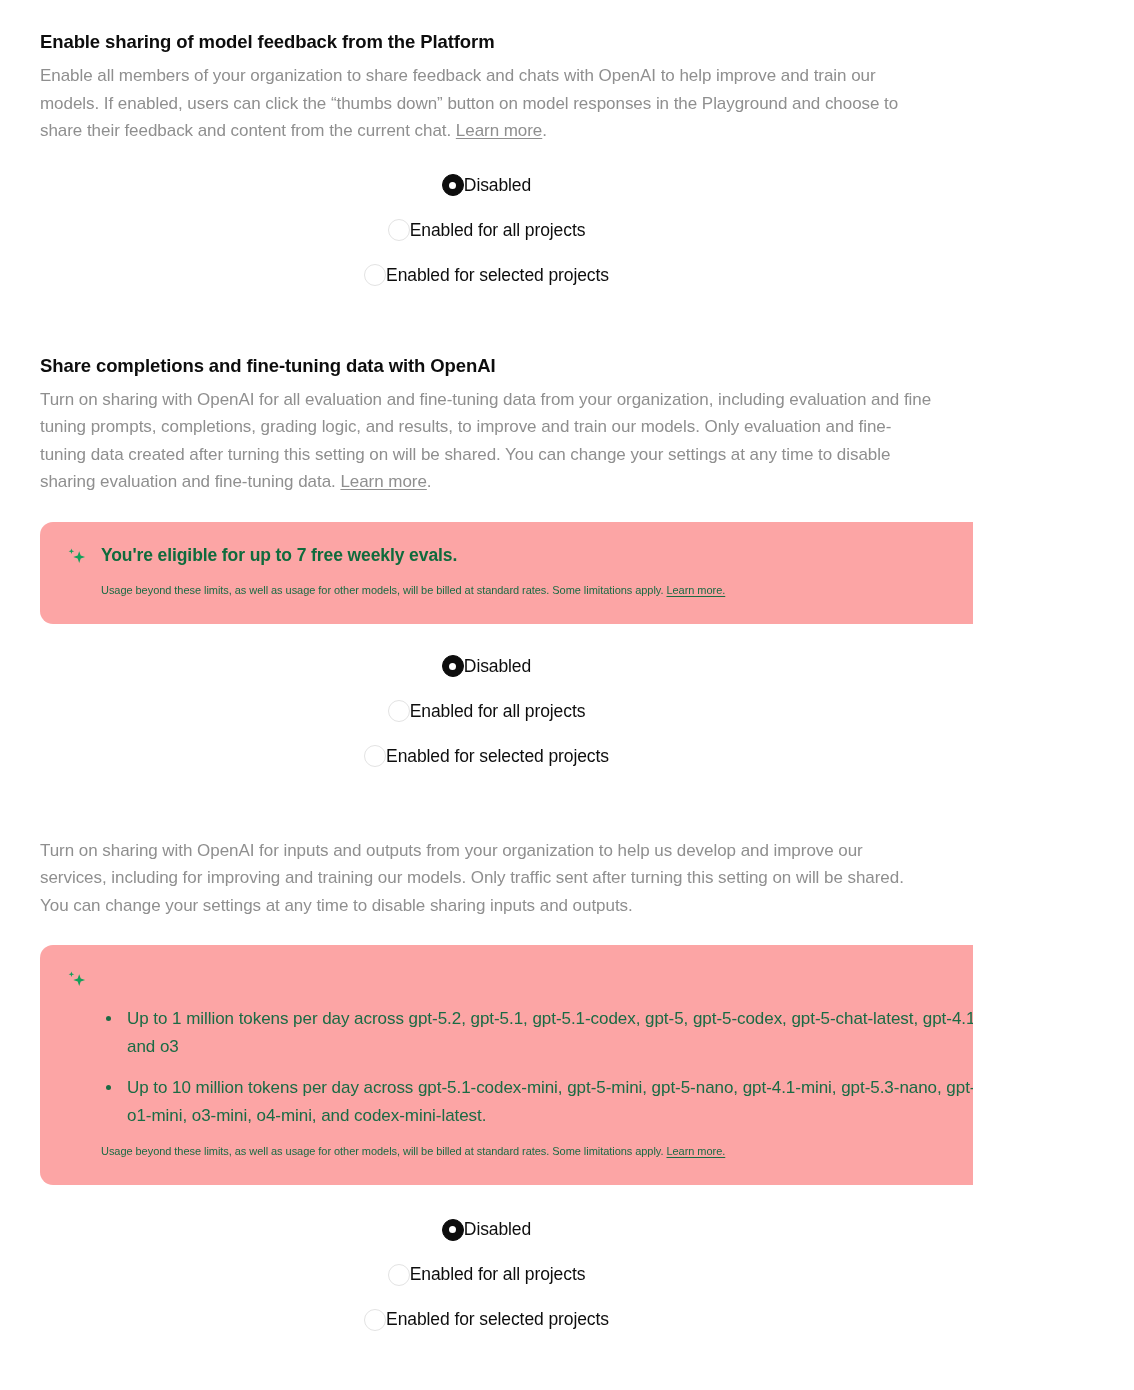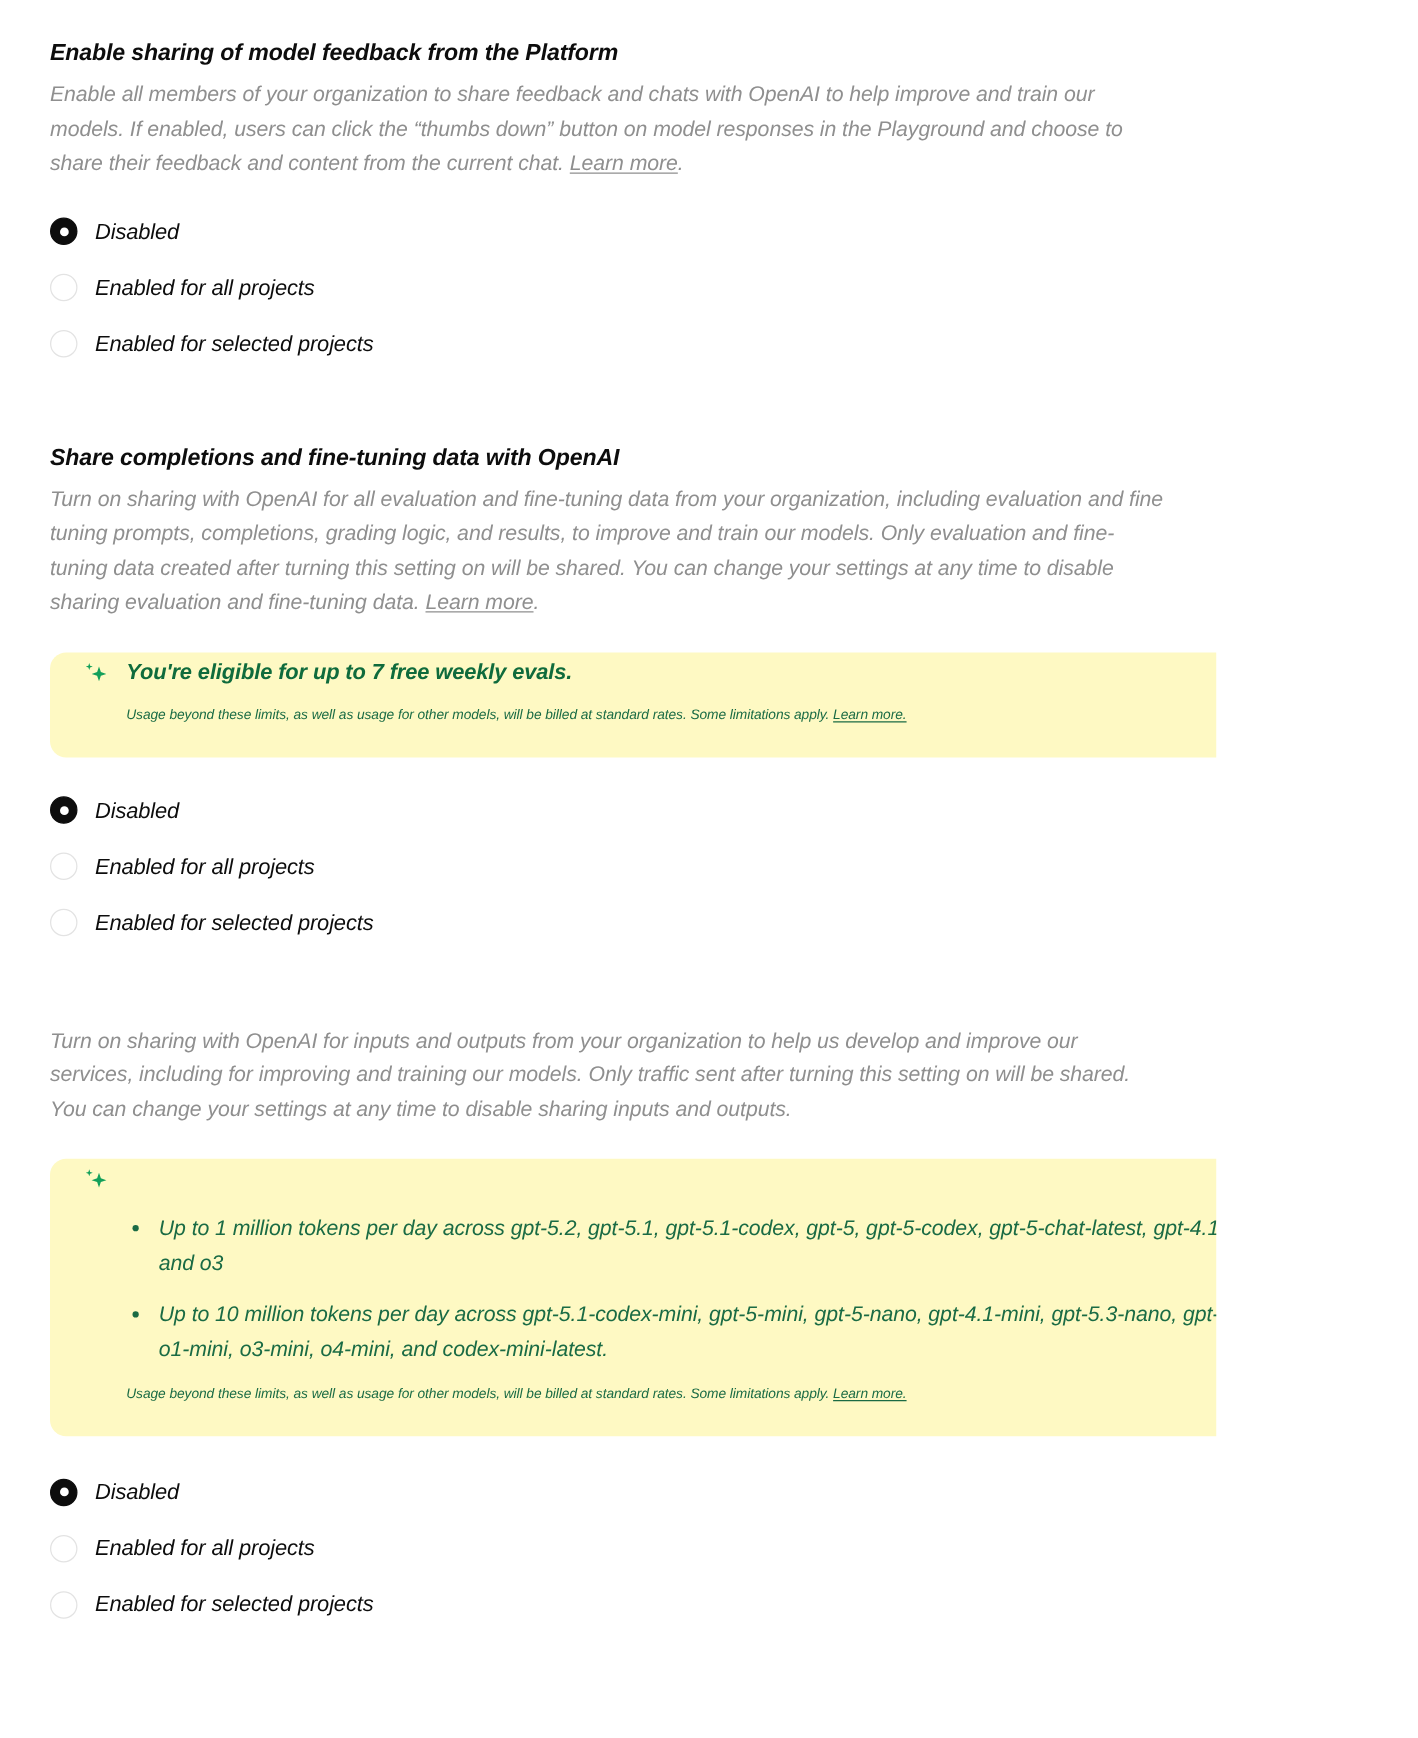--- a/index.html
+++ b/index.html
@@ -12,21 +12,20 @@
     height: 1390px;
     font-family: "Liberation Sans", sans-serif;
     -webkit-font-smoothing: antialiased;
   }
   .page {
     position: relative;
     width: 973px;
     height: 1390px;
     padding: 0 40px;
     overflow: hidden;
-    font-style: italic;
   }
   .section { position: relative; }
 
   .section-title {
     font-size: 18.5px;
     font-weight: 700;
     color: #0d0d0d;
     letter-spacing: -0.1px;
     line-height: 1.3;
     margin: 0;
@@ -44,23 +43,23 @@
     text-decoration: underline;
     text-underline-offset: 2px;
     cursor: pointer;
   }
 
   
   .radio-group { margin-top: 18px; }
   .radio-row {
     display: flex;
     align-items: center;
-    gap: 14px;
     height: 45px;
     cursor: pointer;
+    justify-content: center;
   }
   .radio-mark {
     position: relative;
     width: 22px; height: 22px;
     flex: 0 0 22px;
     border-radius: 50%;
     background: #ffffff;
     border: 1.5px solid #e3e3e3;
   }
   .radio-mark.checked {
@@ -77,23 +76,23 @@
     background: #ffffff;
   }
   .radio-label {
     font-size: 17.5px;
     color: #0d0d0d;
     letter-spacing: -0.1px;
   }
 
   
   .callout {
-    background: #fef9c3;
+    background: #fca5a5;
     border-radius: 13px;
-    padding: 4px 26px 24px 26px;
+    padding: 22px 26px 24px 26px;
     margin-top: 26px;
     color: #10663b;
   }
   .callout-head {
     display: flex;
     align-items: flex-start;
     gap: 13px;
   }
   .sparkle-icon {
     flex: 0 0 22px;

